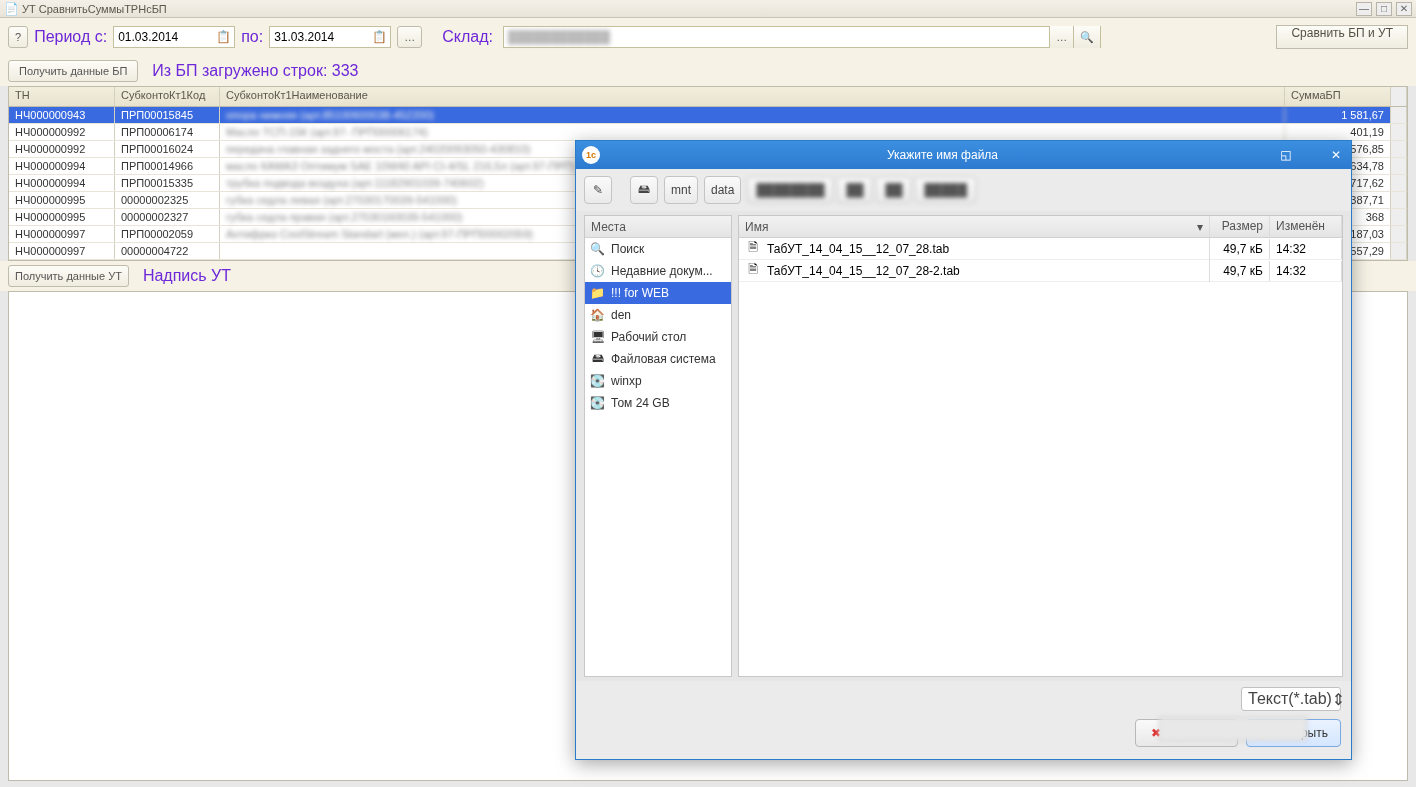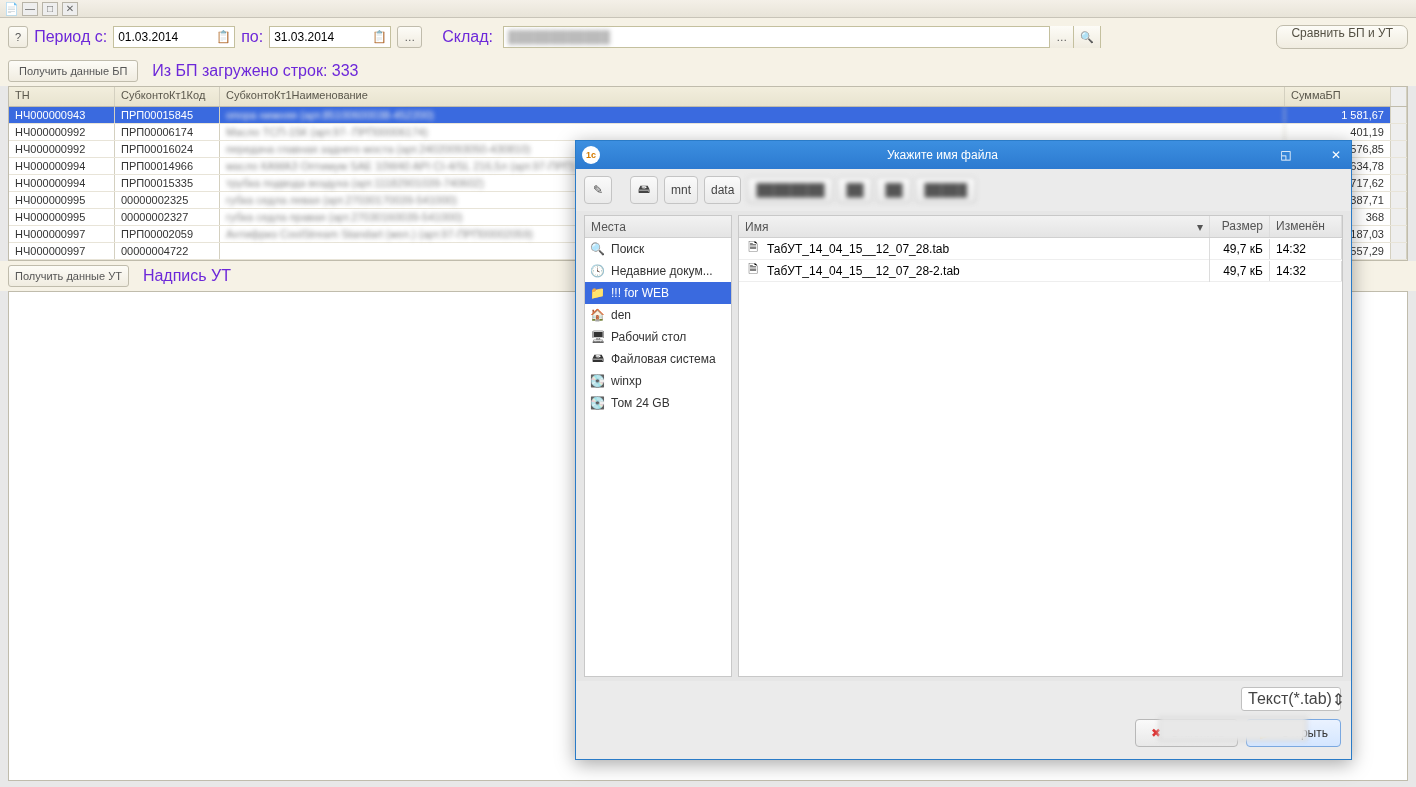--- a/index.html
+++ b/index.html
@@ -67,21 +67,21 @@
     margin-left:4px;
     display:flex;
     align-items:center;
   }
   .compare-btn {
     margin-left:auto;
     height:24px;
     padding:0 14px;
     border:1px solid #c0bcac;
     background:linear-gradient(#fdfcf7,#f0ece0);
-    border-radius:7px;
+    border-radius:0;
     cursor:pointer;
     font-size:12px;
     color:#545043;
   }
   
   .bar2 {
     height:30px;
     display:flex;
     align-items:center;
     gap:14px;
@@ -291,20 +291,21 @@
     width:148px;height:24px;
     border:1px solid #c8c8c8;background:#e8e8e8;
     filter:blur(2px);
   }
 </style>
 </head>
 <body>
 
 <div class="titlebar">
   <span class="ticon">📄</span>
+  <span class="title">УТ СравнитьСуммыТРНсБП</span>
   <div class="win-btns">
     <div class="win-btn">—</div>
     <div class="win-btn">□</div>
     <div class="win-btn">✕</div>
   </div>
 </div>
 
 <div class="toolbar">
   <div class="btn-small">
       <span>?</span>

